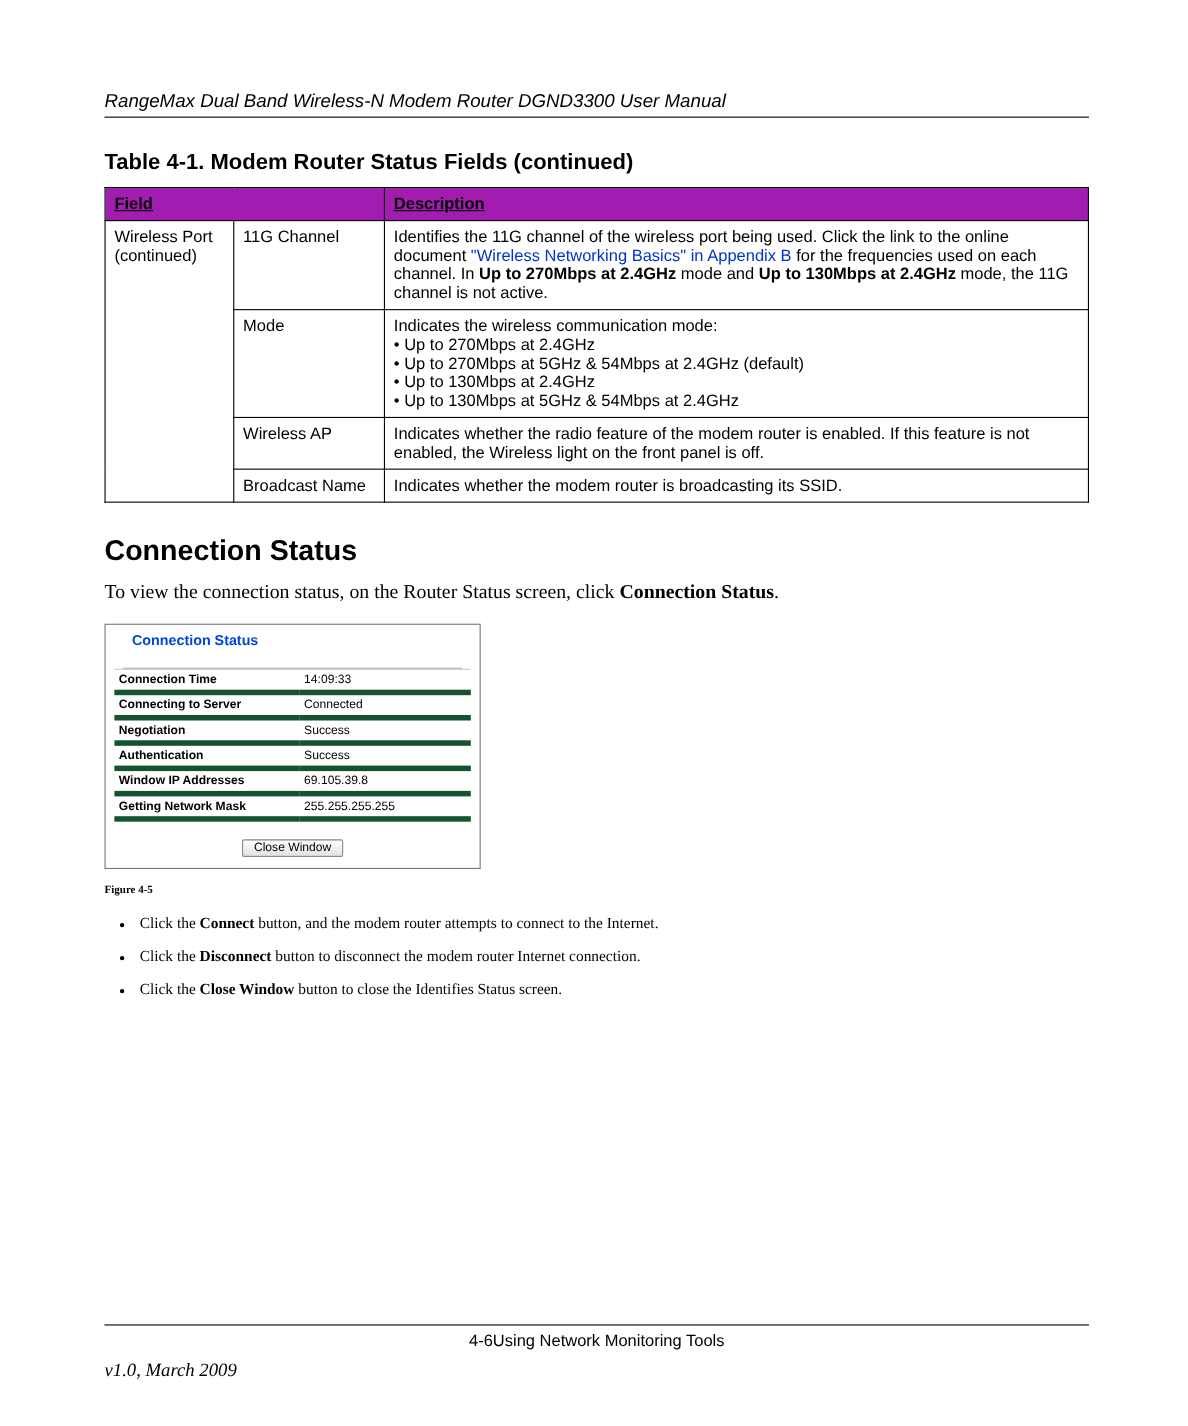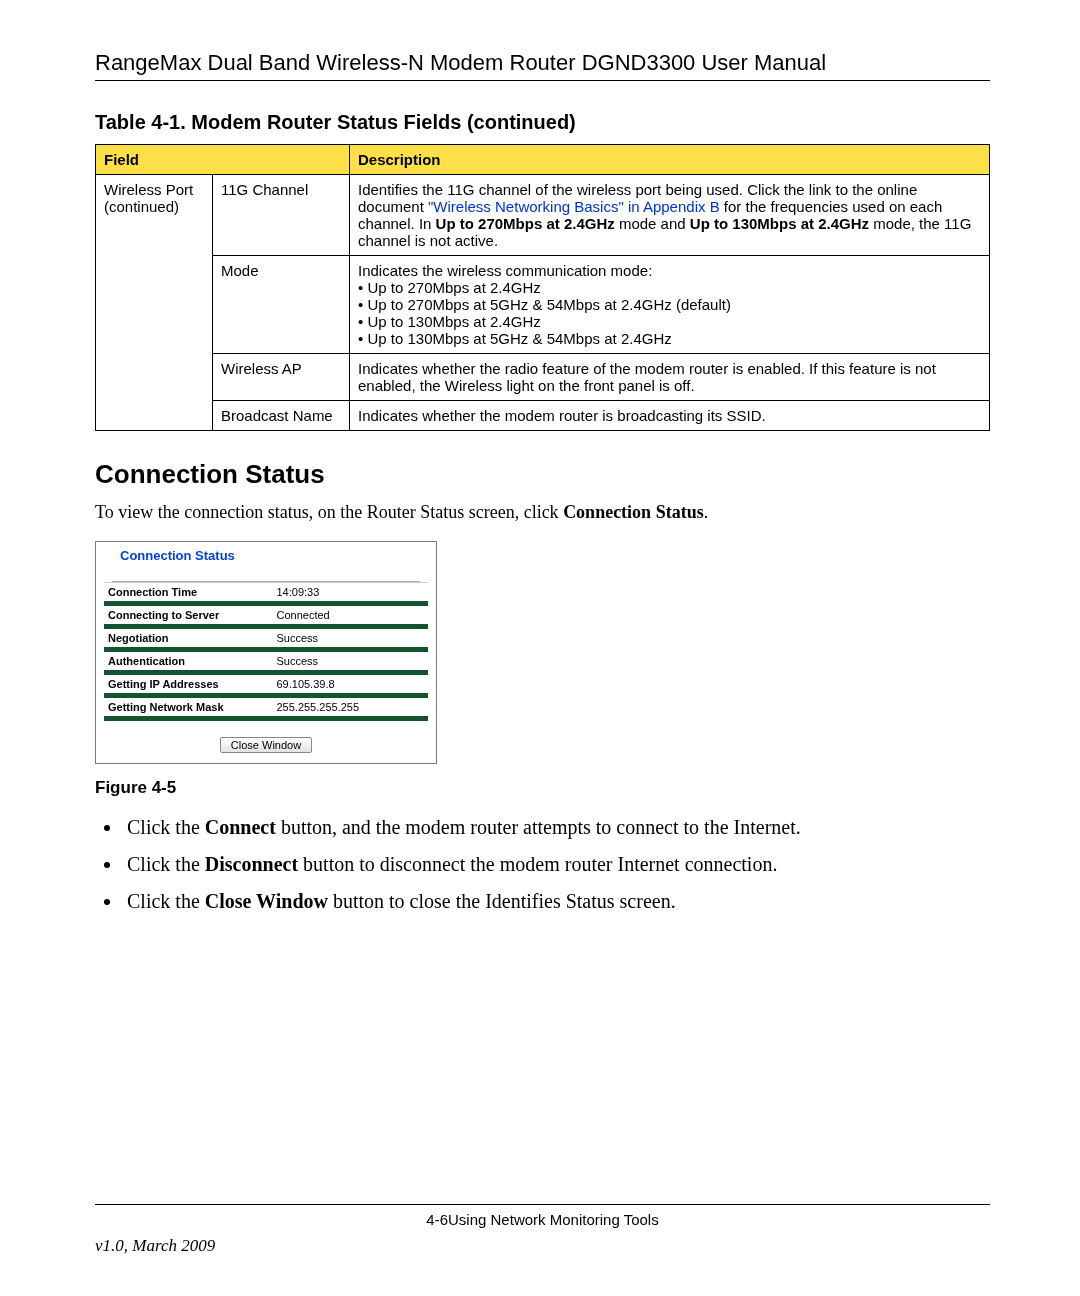--- a/index.html
+++ b/index.html
@@ -12,24 +12,26 @@
     box-sizing: border-box;
   }
   .page {
     padding: 50px 90px 40px 95px;
     box-sizing: border-box;
     width: 100%;
     height: 100%;
     position: relative;
   }
   .header-title {
-    font-family: Arial, Helvetica, sans-serif;
-    font-size: 22px;
+    font-style: italic;
+    font-family: Arial, Helvetica, sans-serif;
+    font-size: 17px;
     text-align: left;
     margin-bottom: 4px;
+    margin-top: 32px;
   }
   .header-rule {
     border: 0;
     border-top: 1px solid #000;
     margin: 0 0 30px 0;
   }
   .table-caption {
     font-family: Arial, Helvetica, sans-serif;
     font-weight: bold;
     font-size: 20px;
@@ -42,22 +44,23 @@
     font-family: Arial, Helvetica, sans-serif;
     font-size: 15px;
   }
   table.status-table th, table.status-table td {
     border: 1px solid #000;
     padding: 6px 8px;
     text-align: left;
     vertical-align: top;
   }
   table.status-table th {
-    background: #fde047;
-    font-weight: bold;
+    background: #a21caf;
+    font-weight: bold;
+    text-decoration: underline;
   }
   .link-blue {
     color: #0033cc;
   }
   .section-heading {
     font-family: Arial, Helvetica, sans-serif;
     font-weight: bold;
     font-size: 26px;
     margin-top: 28px;
     margin-bottom: 12px;
@@ -110,27 +113,27 @@
     font-family: Arial, Helvetica, sans-serif;
     font-size: 11px;
     background: linear-gradient(#fefefe, #e2e2e2);
     border: 1px solid #888;
     border-radius: 2px;
     padding: 1px 10px;
     margin: 0 2px;
     cursor: pointer;
   }
   .figure-caption {
-    font-family: Liberation Sans, sans-serif;
-    font-weight: bold;
-    font-size: 17px;
+    font-family: Liberation Serif, serif;
+    font-weight: bold;
+    font-size: 10px;
     margin-bottom: 18px;
   }
   ul.bullets {
-    font-size: 20px;
+    font-size: 14px;
     padding-left: 28px;
     margin: 0;
   }
   ul.bullets li {
     margin-bottom: 14px;
     padding-left: 4px;
   }
   .footer {
     position: absolute;
     left: 95px;
@@ -220,21 +223,21 @@
             </tr>
         <tr>
               <td class="lbl">Negotiation</td>
               <td>Success</td>
             </tr>
         <tr>
               <td class="lbl">Authentication</td>
               <td>Success</td>
             </tr>
         <tr>
-              <td class="lbl">Getting IP Addresses</td>
+              <td class="lbl">Window IP Addresses</td>
               <td>69.105.39.8</td>
             </tr>
         <tr>
               <td class="lbl">Getting Network Mask</td>
               <td>255.255.255.255</td>
             </tr>
       </tbody>
         </table>
       <div class="cs-buttons">
         <div class="row2">

